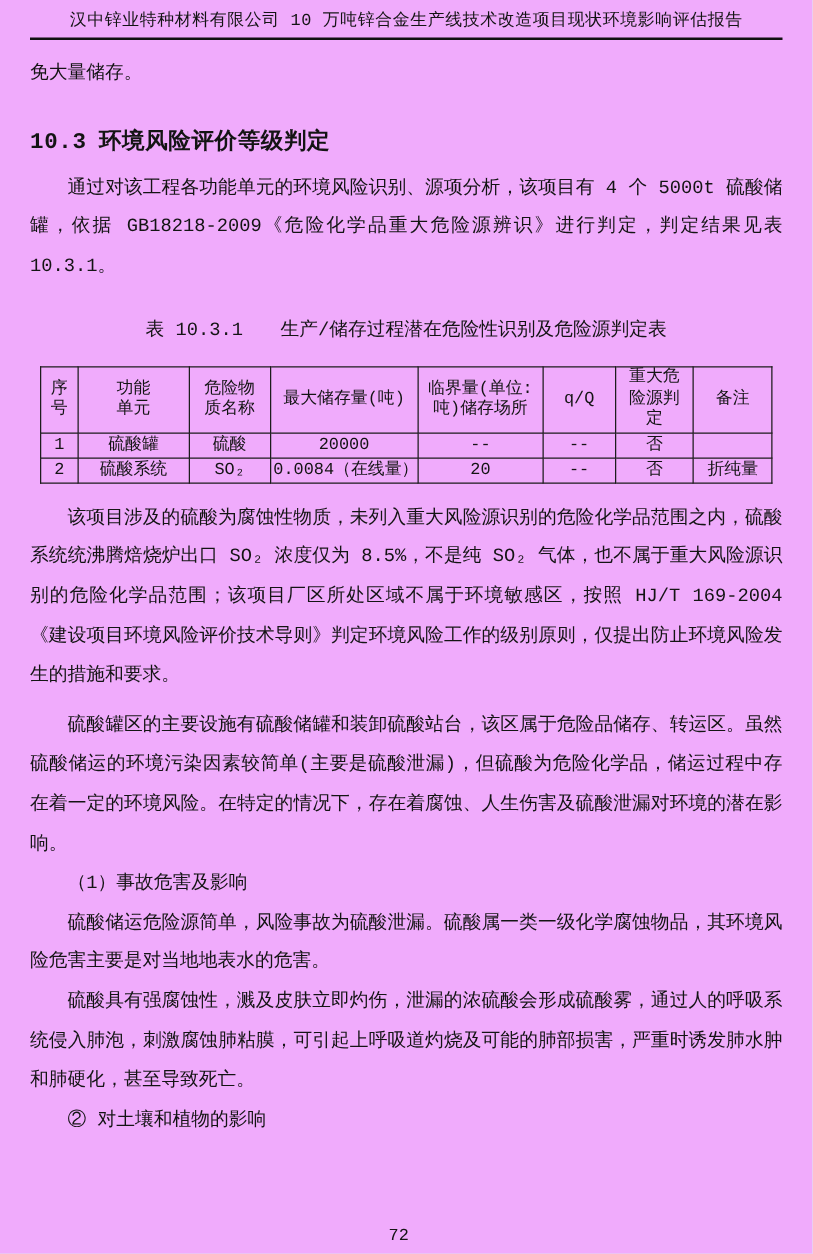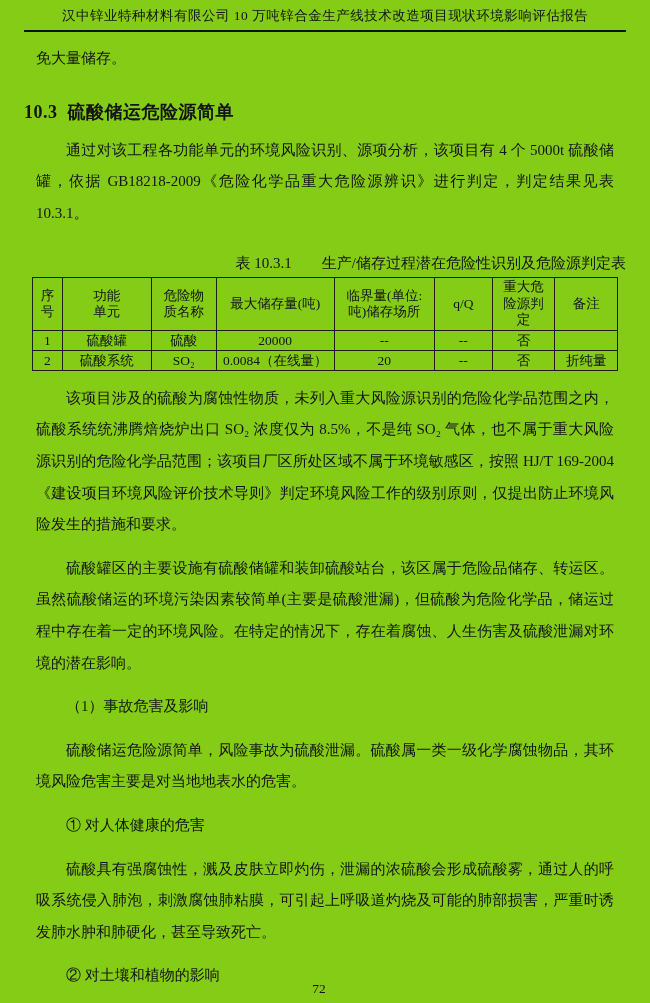--- a/index.html
+++ b/index.html
@@ -1,46 +1,46 @@
 <!DOCTYPE html>
 <html lang="zh"><head>
 <meta charset="utf-8">
 <style>
   html,body{margin:0;padding:0;background:#e8e8e8;}
   .page{
-    width:650px;height:1003px;background:#84cc16;position:relative;
+    width:650px;height:1003px;background:#f0abfc;position:relative;
     margin:0 auto;box-sizing:border-box;
-    font-family:Liberation Serif, serif;
+    font-family:Liberation Mono, monospace;
     color:#141414;overflow:hidden;
   }
   .inner{padding:7px 24px 0 24px;}
   .running-head{
     font-size:13.5px;letter-spacing:0.5px;text-align:center;
     padding-bottom:5px;border-bottom:2px solid #111;
     white-space:nowrap;
   }
   .body-text{
     font-size:15px;line-height:31.6px;text-align:justify;
-    text-indent:2em;margin:12px;
+    text-indent:2em;margin:0;
   }
   .no-indent{text-indent:0;}
   .intro{margin-top:11px;}
   h2.sec{
     font-size:18px;font-weight:bold;margin:25px 0 0 0;
     letter-spacing:0.5px;
   }
   h2.sec .sec-num{margin-right:0.55em;}
   h3.subsec{
     font-size:15.5px;font-weight:bold;margin:20px 0 0 0;
     letter-spacing:0.3px;
   }
   h3.subsec .sec-num{margin-right:0.7em;}
   .para-gap{margin-top:11px;}
   .table-caption{
-    text-align:right;font-size:15px;margin:25px 0 4px 0;
+    text-align:center;font-size:15px;margin:25px 0 20px 0;
   }
   table.risk{
     width:586px;margin:0 auto;border-collapse:collapse;
     font-size:13.5px;table-layout:fixed;
   }
   table.risk th,table.risk td{
     border:1px solid #1d1d1d;text-align:center;vertical-align:middle;
     font-weight:normal;padding:1px 2px;box-sizing:border-box;
   }
   table.risk th{white-space:pre-line;line-height:16.5px;height:52px;}
@@ -53,21 +53,21 @@
 </head>
 <body>
 
 <div class="page">
   <div class="inner">
 
     <div class="running-head">汉中锌业特种材料有限公司 10 万吨锌合金生产线技术改造项目现状环境影响评估报告</div>
 
     <p class="body-text no-indent intro">免大量储存。</p>
 
-    <h2 class="sec"><span class="sec-num">10.3</span><span>硫酸储运危险源简单</span></h2>
+    <h2 class="sec"><span class="sec-num">10.3</span><span>环境风险评价等级判定</span></h2>
 
     <p class="body-text para-gap">通过对该工程各功能单元的环境风险识别、源项分析，该项目有 4 个 5000t 硫酸储罐，依据 GB18218-2009《危险化学品重大危险源辨识》进行判定，判定结果见表 10.3.1。</p>
 
     <div class="table-caption">表 10.3.1　　生产/储存过程潜在危险性识别及危险源判定表</div>
 
     <table class="risk">
       <colgroup>
         <col style="width:5.1%">
           <col style="width:15.2%">
           <col style="width:11.1%">
@@ -122,21 +122,20 @@
     <p class="body-text" style="margin-top:12px;">该项目涉及的硫酸为腐蚀性物质，未列入重大风险源识别的危险化学品范围之内，硫酸系统统沸腾焙烧炉出口 SO₂ 浓度仅为 8.5%，不是纯 SO₂ 气体，也不属于重大风险源识别的危险化学品范围；该项目厂区所处区域不属于环境敏感区，按照 HJ/T 169-2004《建设项目环境风险评价技术导则》判定环境风险工作的级别原则，仅提出防止环境风险发生的措施和要求。</p>
 
 
 
     <p class="body-text" style="margin-top:8px;">硫酸罐区的主要设施有硫酸储罐和装卸硫酸站台，该区属于危险品储存、转运区。虽然硫酸储运的环境污染因素较简单(主要是硫酸泄漏)，但硫酸为危险化学品，储运过程中存在着一定的环境风险。在特定的情况下，存在着腐蚀、人生伤害及硫酸泄漏对环境的潜在影响。</p>
 
     <p class="body-text">（1）事故危害及影响</p>
 
     <p class="body-text">硫酸储运危险源简单，风险事故为硫酸泄漏。硫酸属一类一级化学腐蚀物品，其环境风险危害主要是对当地地表水的危害。</p>
 
-    <p class="body-text">① 对人体健康的危害</p>
 
     <p class="body-text">硫酸具有强腐蚀性，溅及皮肤立即灼伤，泄漏的浓硫酸会形成硫酸雾，通过人的呼吸系统侵入肺泡，刺激腐蚀肺粘膜，可引起上呼吸道灼烧及可能的肺部损害，严重时诱发肺水肿和肺硬化，甚至导致死亡。</p>
 
     <p class="body-text">② 对土壤和植物的影响</p>
 
   </div>
 
   <div class="footer"><span>72</span></div>
 </div>
 

